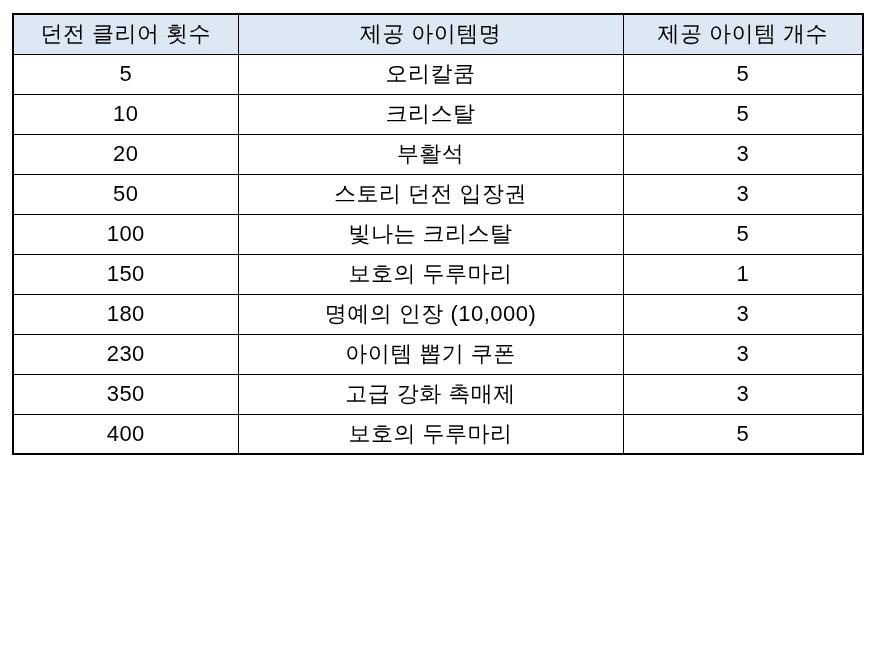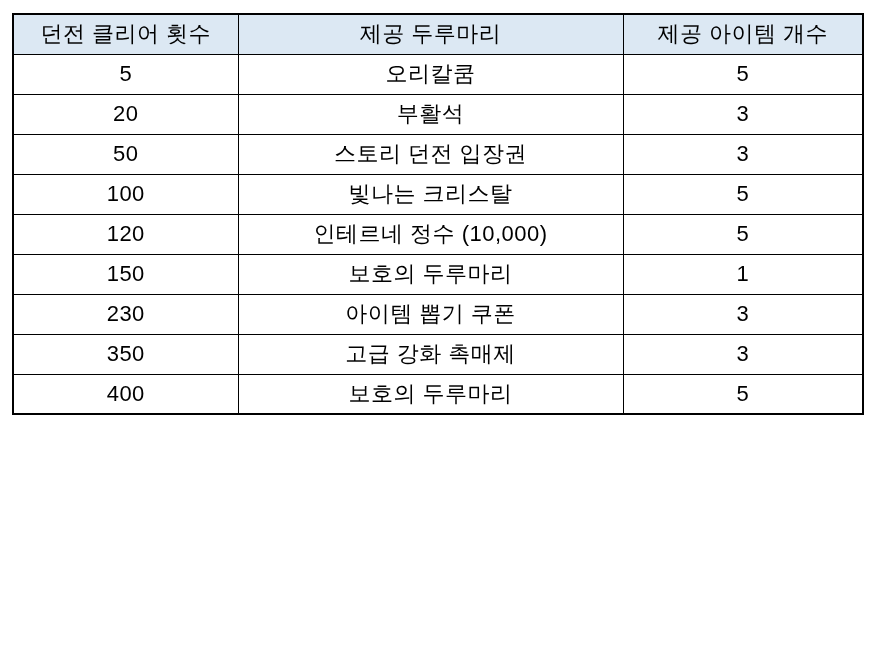--- a/index.html
+++ b/index.html
@@ -52,54 +52,59 @@
 <div class="table-wrap">
   <table>
     <colgroup>
       <col class="col-clears">
       <col class="col-item">
       <col class="col-count">
     </colgroup>
     <thead>
       <tr>
         <th>던전 클리어 횟수</th>
-        <th>제공 두루마리</th>
+        <th>제공 아이템명</th>
         <th>제공 아이템 개수</th>
       </tr>
     </thead>
     <tbody id="reward-tbody">
         <tr>
     <td>5</td>
     <td>오리칼쿰</td>
+    <td>5</td>
+  </tr>
+        <tr>
+    <td>10</td>
+    <td>크리스탈</td>
     <td>5</td>
   </tr>
         <tr>
     <td>20</td>
     <td>부활석</td>
     <td>3</td>
   </tr>
         <tr>
     <td>50</td>
     <td>스토리 던전 입장권</td>
     <td>3</td>
   </tr>
         <tr>
     <td>100</td>
     <td>빛나는 크리스탈</td>
     <td>5</td>
   </tr>
         <tr>
-    <td>120</td>
-    <td>인테르네 정수 (10,000)</td>
-    <td>5</td>
-  </tr>
-        <tr>
     <td>150</td>
     <td>보호의 두루마리</td>
     <td>1</td>
+  </tr>
+        <tr>
+    <td>180</td>
+    <td>명예의 인장 (10,000)</td>
+    <td>3</td>
   </tr>
         <tr>
     <td>230</td>
     <td>아이템 뽑기 쿠폰</td>
     <td>3</td>
   </tr>
         <tr>
     <td>350</td>
     <td>고급 강화 촉매제</td>
     <td>3</td>

